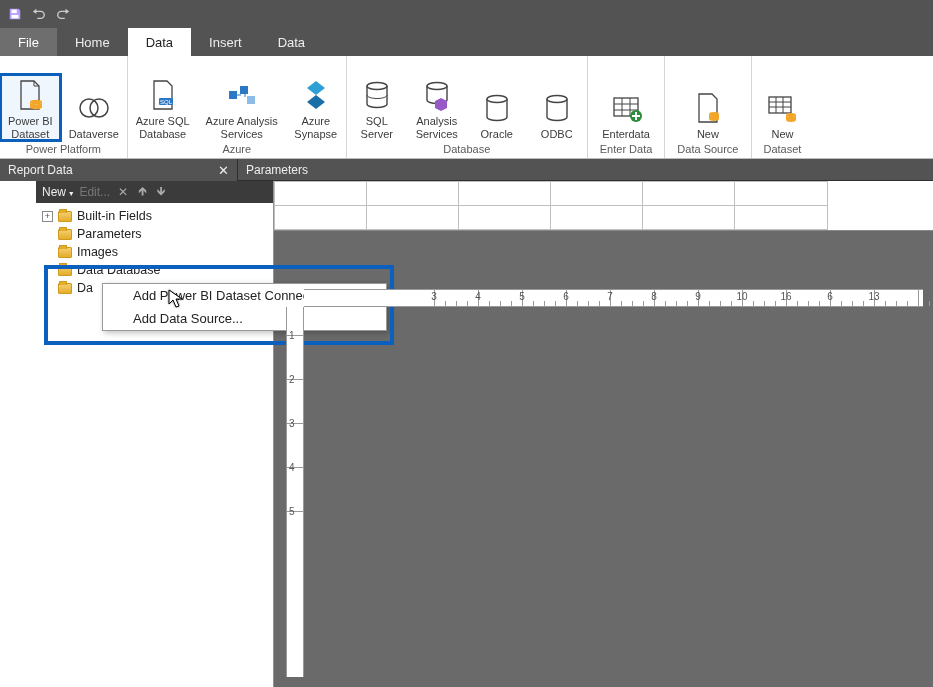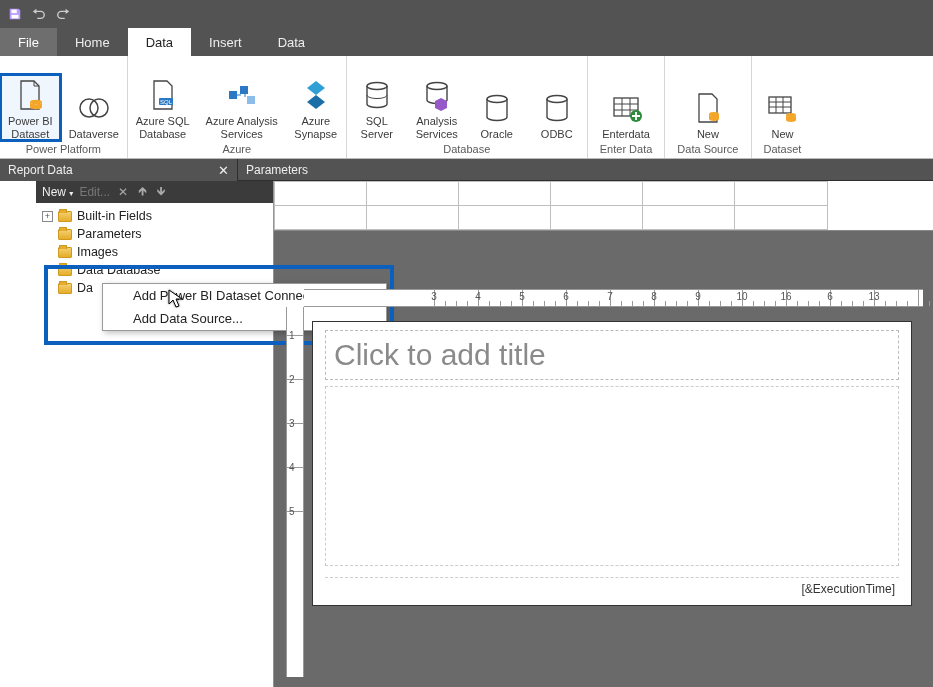--- a/index.html
+++ b/index.html
@@ -464,22 +464,15 @@
           <div class="vtick" style="top: 72px;"></div>
           <div class="vnum" style="top: 72px;">2</div>
           <div class="vtick" style="top: 116px;"></div>
           <div class="vnum" style="top: 116px;">3</div>
           <div class="vtick" style="top: 160px;"></div>
           <div class="vnum" style="top: 160px;">4</div>
           <div class="vtick" style="top: 204px;"></div>
           <div class="vnum" style="top: 204px;">5</div>
         </div>
 
-      <div class="page">
-        <div class="titlebox">Click to add title</div>
-        <div class="bodybox"></div>
-        <div class="footerbox">
-          <span>[&amp;ExecutionTime]</span>
-        </div>
-      </div>
     </div>
   </div>
 </div>
 
 </body></html>

